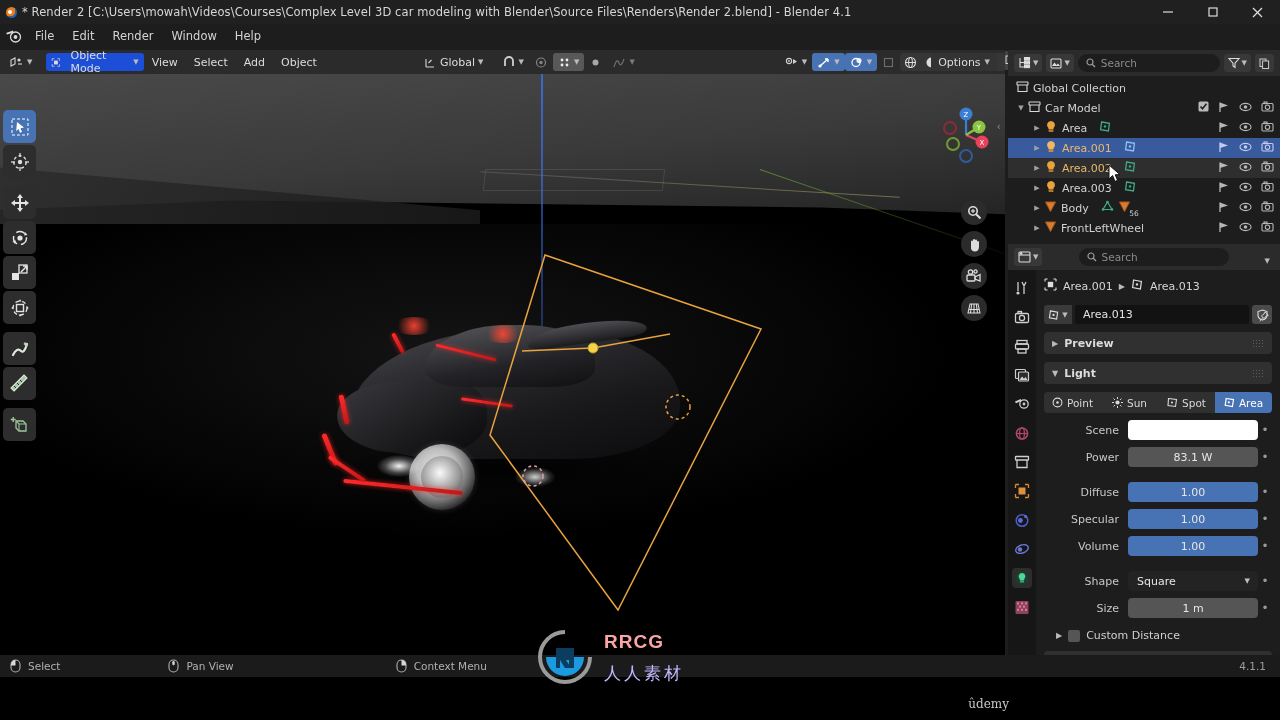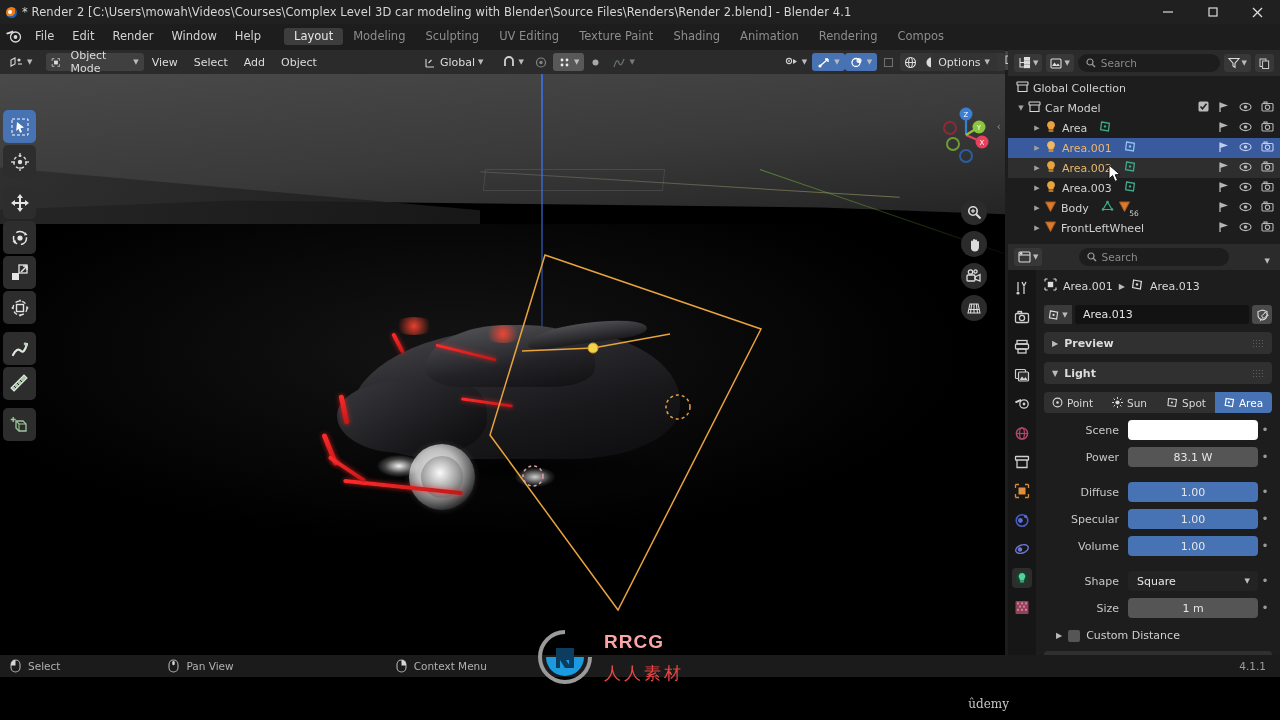--- a/index.html
+++ b/index.html
@@ -78,21 +78,21 @@
 
   
   .viewhdr {
     position:absolute; top:50px; left:0; width:1005px; height:24px;
     background:#2b2b2b; display:flex; align-items:center; padding-left:4px;
   }
   .hdr-btn {
     height: 18px; display:flex; align-items:center; gap:3px; padding: 0 5px;
     border-radius: 3px; font-size: 11px; color:#dcdcdc;
   }
-  .hdr-btn.box { background:#404040;gap:10px; }
+  .hdr-btn.box { background:#1d4ed8;gap:10px; }
   .hdr-btn.blue { background:#4772b3; }
   .hdr-btn.grey { background:#585858; }
   .hdr-txt { font-size: 11px; color:#dcdcdc; padding: 0 8px; }
   .chev { font-size: 7px; color:#bbb; }
   .sep { width: 10px; }
   .icon-grp { display:flex; align-items:center; background:#363636; border-radius:3px; height:18px;}
   .icon-grp > div { width:21px; height:18px; display:flex;align-items:center;justify-content:center; }
   .icon-grp > div.on { background:#4772b3; border-radius:3px; }
 
   .options-btn {
@@ -332,21 +332,21 @@
   
   .wm-bottom { position:absolute; left:0; top:677px; width:1280px; height:43px; background:#000; }
   .udemy { position:absolute; right:18px; top:697px; font-size:12px; color:#c8c8c8;
     font-family:"DejaVu Serif", serif; }
   .rrcg { position:absolute; left:536px; top:626px; width:212px; height:62px;
     display:flex; align-items:center; gap:10px; }
   .rrcg-mark { width:58px; height:58px; position:relative; }
   .rrcg-txt { display:flex; flex-direction:column; line-height:1; }
   .rrcg-en { font-size:19px; font-weight:bold; color:#fca5a5; letter-spacing:1px;
     font-family:"Liberation Sans", sans-serif; }
-  .rrcg-cn { font-size:17px; color:#ef4444; letter-spacing:3px; margin-top:14px; }
+  .rrcg-cn { font-size:17px; color:#c4b5fd; letter-spacing:3px; margin-top:14px; }
 
   
   .cursor { position:absolute; left:1108px; top:164px; }
 </style>
 </head>
 <body>
 
 <div id="app">
 
   <div class="titlebar">
@@ -381,31 +381,20 @@
         <circle cx="10.5" cy="8" r="1.9" fill="#d8d8d8"></circle>
         <path d="M1 4 L8 1.5 L8.6 3.4 L2.2 5.6 Z" fill="#d8d8d8"></path>
       </svg>
     </div>
     <div class="menu-item">File</div>
     <div class="menu-item">Edit</div>
     <div class="menu-item">Render</div>
     <div class="menu-item">Window</div>
     <div class="menu-item">Help</div>
 
-    <div class="wstabs">
-      <div class="wstab active">Layout</div>
-      <div class="wstab">Modeling</div>
-      <div class="wstab">Sculpting</div>
-      <div class="wstab">UV Editing</div>
-      <div class="wstab">Texture Paint</div>
-      <div class="wstab">Shading</div>
-      <div class="wstab">Animation</div>
-      <div class="wstab">Rendering</div>
-      <div class="wstab clipped">Compos</div>
-    </div>
 
     <div class="scene-group">
       <div class="grp-iconbox">
         <svg width="13" height="11" viewBox="0 0 13 11">
           <circle cx="8.5" cy="5.5" r="3.6" fill="none" stroke="#ddd" stroke-width="1.1"></circle>
           <circle cx="8.5" cy="5.5" r="1.3" fill="#ddd"></circle>
           <path d="M1 3 L5.6 1 L6 2.6 L1.7 4.4 Z" fill="#ddd"></path>
         </svg>
         <span class="chev">▼</span>
       </div>

